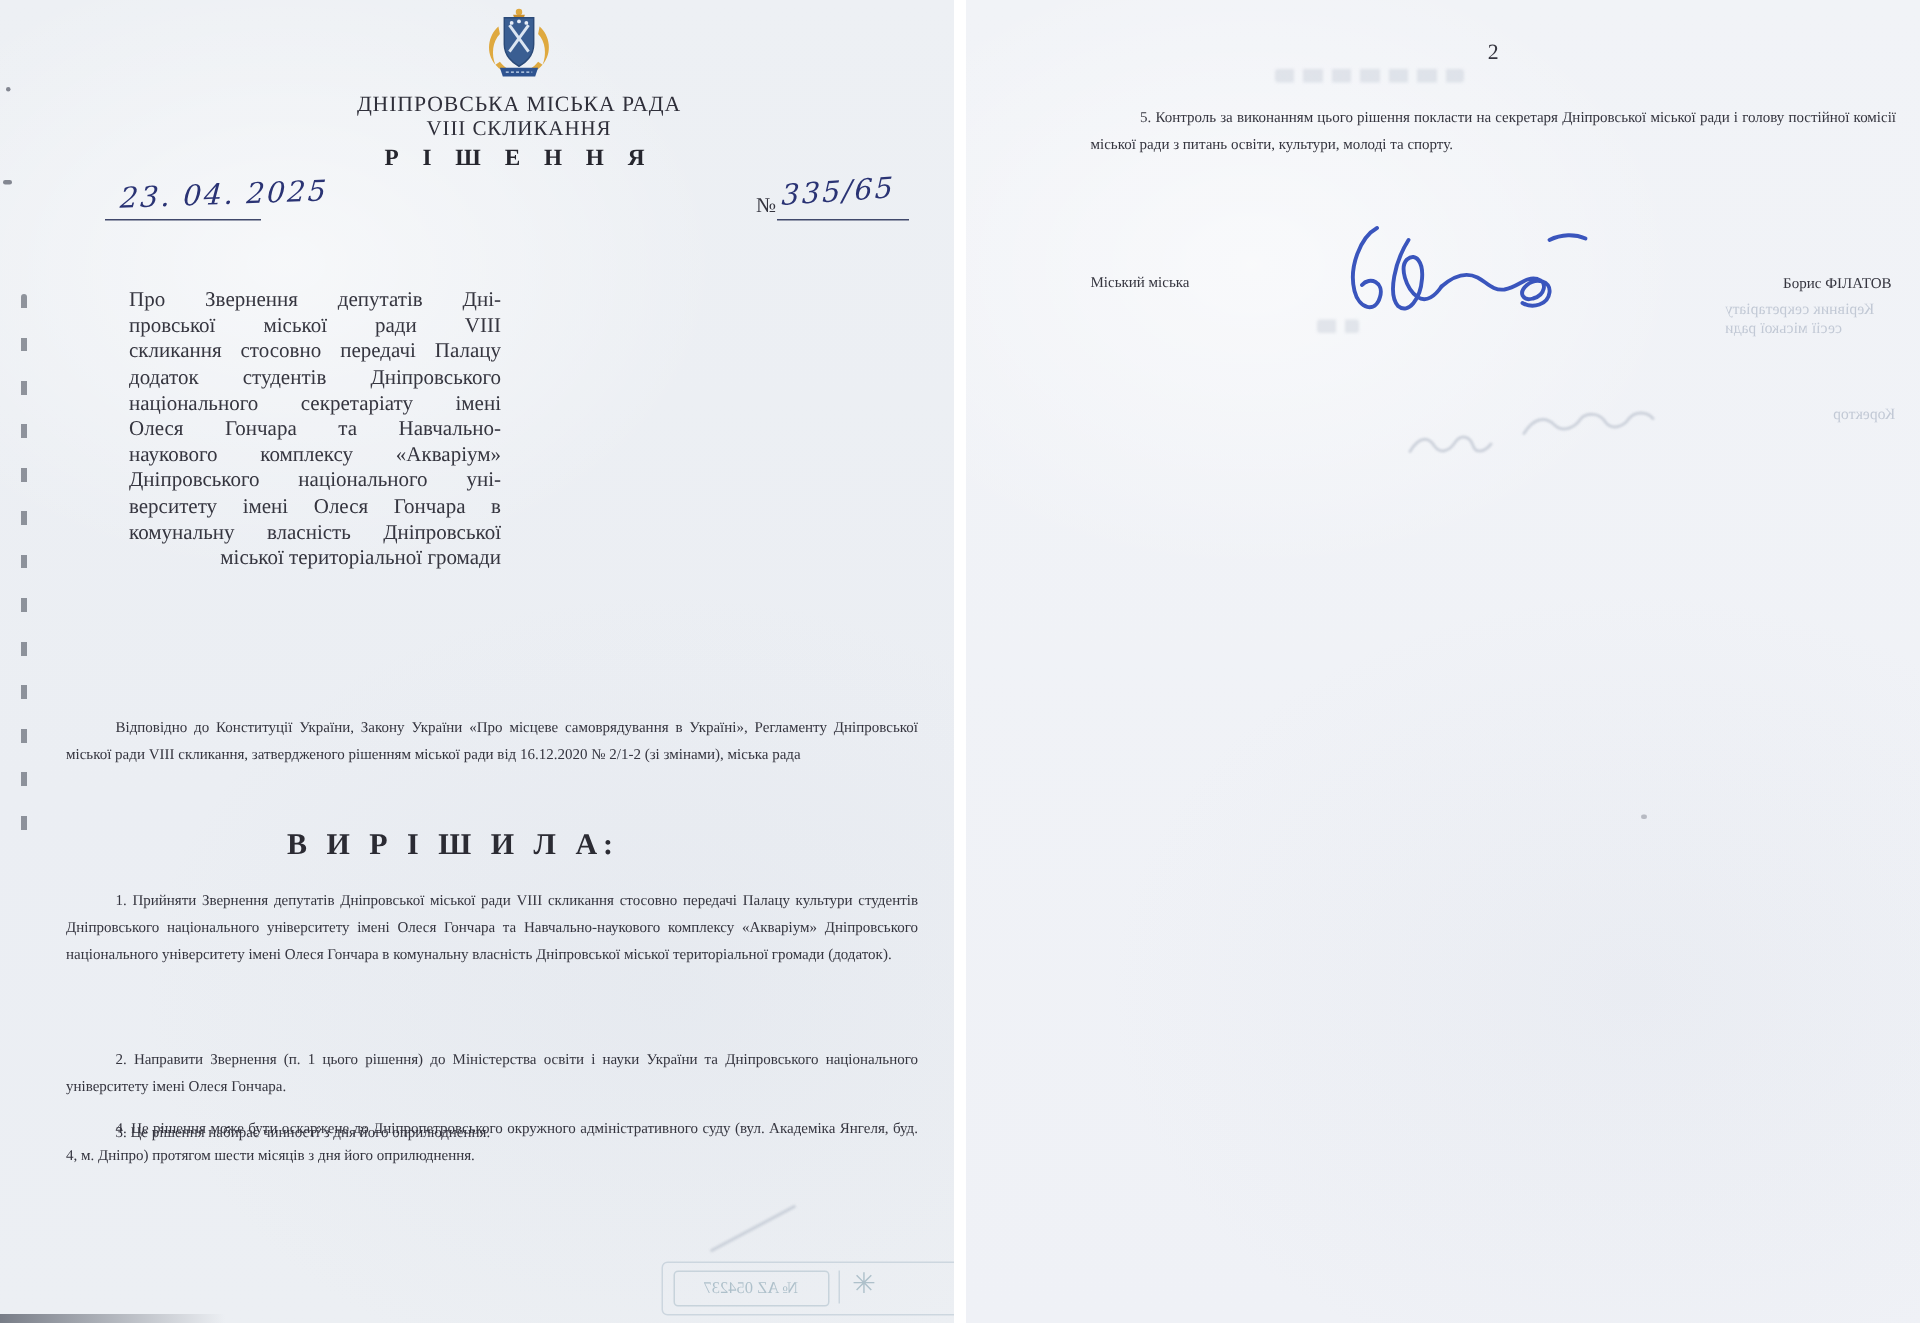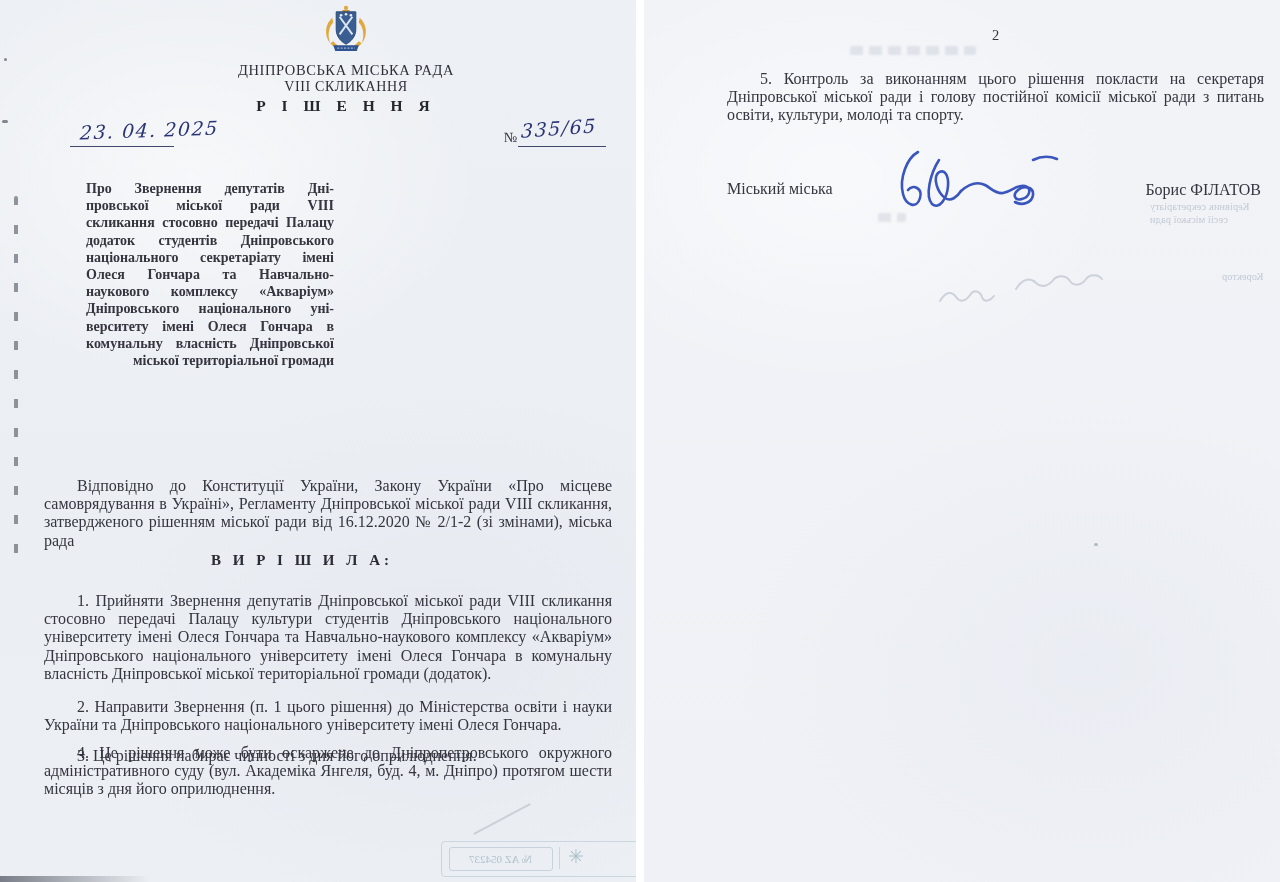--- a/index.html
+++ b/index.html
@@ -7,30 +7,30 @@
           font-family:"Liberation Serif", serif;color:#34343e;}
   .page{position:absolute;top:0;height:882px;width:636px;overflow:hidden;}
   .page-left{left:0;background:linear-gradient(180deg,#edf0f4 0%,#ebeef3 60%,#eceff3 100%);}
   .page-right{left:644px;background:linear-gradient(180deg,#f1f3f7 0%,#eff1f6 100%);}
   .page::before{content:"";position:absolute;inset:0;pointer-events:none;
      background:
        radial-gradient(420px 300px at 30% 20%, rgba(255,255,255,.55), rgba(255,255,255,0) 70%),
        radial-gradient(500px 380px at 70% 75%, rgba(203,210,222,.16), rgba(203,210,222,0) 70%);}
   .abs{position:absolute;}
   .serif{font-family:"Liberation Serif", serif;}
-  .doc-text{font-size:16px;line-height:18.2px;color:#35353f;}
+  .doc-text{font-size:10px;line-height:18.2px;color:#35353f;}
   .just{text-align:justify;text-indent:33px;margin:0;}
   .center{text-align:center;}
   .hdr1{font-size:14.5px;letter-spacing:.6px;color:#2f2f3a;}
   .hdr2{font-size:14px;letter-spacing:.6px;color:#2f2f3a;}
   .hdr3{font-size:15.5px;font-weight:bold;letter-spacing:6px;color:#26262e;margin-top:2px;}
   .title-block{font-size:14px;line-height:17.2px;color:#35353f;}
   .jline{text-align:justify;text-align-last:justify;}
   .lline{text-align:right;}
-  .resolved{font-size:15px;font-weight:bold;letter-spacing:4px;color:#2b2b33;text-align:center;}
+  .resolved{font-size:20px;font-weight:bold;letter-spacing:4px;color:#2b2b33;text-align:center;}
   .hw{font-family:"DejaVu Serif", serif;font-style:italic;color:#2a3374;font-size:19px;
       letter-spacing:1.5px;white-space:nowrap;}
   .uline{border-top:1.6px solid #40486b;height:0;}
   .bleed{font-family:"Liberation Serif", serif;color:#a6b0c1;opacity:.62;transform:scaleX(-1);
          filter:blur(.4px);font-size:10.5px;white-space:nowrap;}
   .stampwrap{opacity:.65;}
   .stamp-outer{border:1.2px solid rgba(150,172,188,.55);border-radius:4px;}
   .stamp-inner{border:1px solid rgba(145,170,185,.6);border-radius:3px;display:flex;
                align-items:center;justify-content:center;}
   .stamp-text{font-size:11px;color:#8fa9b6;transform:scaleX(-1);filter:blur(.3px);white-space:nowrap;
@@ -78,21 +78,21 @@
       <div class="hdr3">Р І Ш Е Н Н Я</div>
     </div>
 
     <div class="abs hw" style="left:80px;top:119px;transform:rotate(-2deg) skewX(-6deg);">23. 04. 2025</div>
     <div class="abs uline" style="left:70px;top:146px;width:104px;"></div>
 
     <span class="abs serif" style="left:504px;top:130px;font-size:14px;color:#35353f;">№</span>
     <div class="abs hw" style="left:521px;top:117px;transform:rotate(-4deg) skewX(-6deg);">335/65</div>
     <div class="abs uline" style="left:518px;top:146px;width:88px;"></div>
 
-    <div class="abs title-block" style="left:86px;top:180px;width:248px;font-weight:bold;">
+    <div class="abs title-block" style="left:86px;top:192px;width:248px;">
       <div class="jline">Про Звернення депутатів Дні-</div>
       <div class="jline">провської міської ради VIII</div>
       <div class="jline">скликання стосовно передачі Палацу</div>
       <div class="jline">додаток студентів Дніпровського</div>
       <div class="jline">національного секретаріату імені</div>
       <div class="jline">Олеся Гончара та Навчально-</div>
       <div class="jline">наукового комплексу «Акваріум»</div>
       <div class="jline">Дніпровського національного уні-</div>
       <div class="jline">верситету імені Олеся Гончара в</div>
       <div class="jline">комунальну власність Дніпровської</div>

